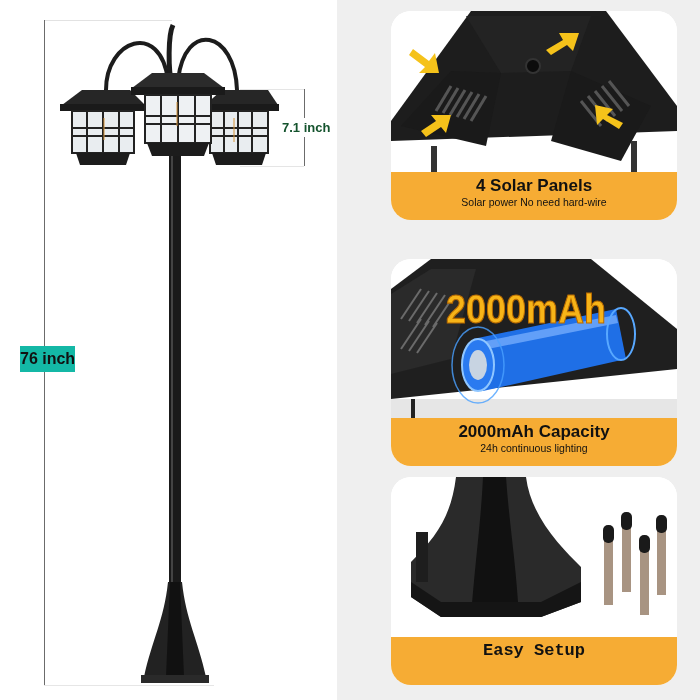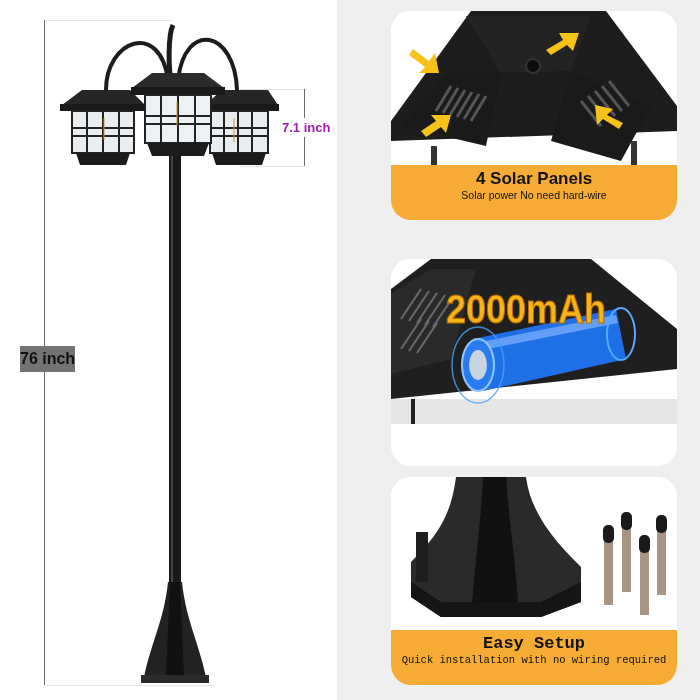--- a/index.html
+++ b/index.html
@@ -5,31 +5,31 @@
   * { box-sizing: border-box; margin: 0; padding: 0; }
   html, body { width: 700px; height: 700px; overflow: hidden; background: #ffffff; }
   body { position: relative; font-family: "Liberation Sans", sans-serif; }
 
   .left { position: absolute; left: 0; top: 0; width: 337px; height: 700px; background: #ffffff; }
   .right { position: absolute; left: 337px; top: 0; width: 363px; height: 700px; background: #efefef; }
 
   .dim-v { position: absolute; left: 44px; top: 20px; width: 1px; height: 665px; background: #6b6b6b; }
   .dim-top { position: absolute; left: 44px; top: 20px; width: 128px; height: 1px; background: #e2e2e2; }
   .dim-bottom { position: absolute; left: 44px; top: 685px; width: 170px; height: 1px; background: #e6e6e6; }
-  .dim-label-76 { position: absolute; left: 20px; top: 346px; background: #737373; padding: 4px 0; font-size: 16px; font-weight: bold; color: #111; }
+  .dim-label-76 { position: absolute; left: 20px; top: 346px; background: #14b8a6; padding: 4px 0; font-size: 16px; font-weight: bold; color: #111; }
   .dim-v2 { position: absolute; left: 304px; top: 89px; width: 1px; height: 77px; background: #6b6b6b; }
   .dim-v2-top { position: absolute; left: 240px; top: 89px; width: 64px; height: 1px; background: #e5e5e5; }
   .dim-v2-bot { position: absolute; left: 240px; top: 166px; width: 64px; height: 1px; background: #e5e5e5; }
-  .dim-label-71 { position: absolute; left: 282px; top: 118px; background: #fff; padding: 2px 0; font-size: 13px; font-weight: bold; color: #a21caf; }
+  .dim-label-71 { position: absolute; left: 282px; top: 118px; background: #fff; padding: 2px 0; font-size: 13px; font-weight: bold; color: #14532d; }
 
   .lamp-svg { position: absolute; left: 0; top: 0; }
 
   .panel { position: absolute; left: 391px; width: 286px; border-radius: 20px; overflow: hidden; background: #ffffff; }
   .panel .photo { position: absolute; left: 0; top: 0; width: 100%; }
-  .panel .banner { position: absolute; left: 0; bottom: 0; width: 100%; height: 55px; background: #f6ac34; text-align: center; color: #111; }
+  .panel .banner { position: absolute; left: 0; bottom: 0; width: 100%; height: 48px; background: #f6ac34; text-align: center; color: #111; }
   .banner .title { display: block; font-size: 17px; font-weight: bold; line-height: 20px; padding-top: 4px; }
   .banner .sub { display: block; font-size: 10.5px; line-height: 13px; text-align: center; }
 
   .p1 { top: 11px; height: 209px; }
   .p2 { top: 259px; height: 207px; }
   .p3 { top: 477px; height: 208px; font-family: Liberation Mono, monospace; }
 </style>
 </head>
 <body>
 
@@ -156,20 +156,24 @@
     <g>
       <path d="M82 80 L225 50 L235 100 L92 132 Z" fill="#1f6fe6"></path>
       <path d="M85 84 L225 56 L227 64 L87 92 Z" fill="#7fb4ff" opacity="0.7"></path>
       <ellipse cx="87" cy="106" rx="16" ry="26" fill="#2a7af0" stroke="#8fc6ff" stroke-width="2"></ellipse>
       <ellipse cx="87" cy="106" rx="9" ry="15" fill="#c8d4e2"></ellipse>
       <ellipse cx="230" cy="75" rx="14" ry="26" fill="none" stroke="#58a8ff" stroke-width="2"></ellipse>
       <ellipse cx="87" cy="106" rx="26" ry="38" fill="none" stroke="#4aa0ff" stroke-width="1.5" opacity="0.8"></ellipse>
     </g>
     <text x="55" y="56" font-family="Liberation Sans, sans-serif" font-weight="bold" font-size="36" fill="#f7b418" stroke="#b86b00" stroke-width="1" transform="scale(1,1.15)">2000mAh</text>
   </svg>
+  <div class="banner">
+    <span class="title">2000mAh Capacity</span>
+    <span class="sub">24h continuous lighting</span>
+  </div>
 </div>
 
 <div class="panel p3">
   <svg class="photo" width="286" height="165" viewBox="0 0 286 165">
     <rect width="286" height="165" fill="#ffffff"></rect>
     <path d="M65 0 L135 0 C140 40, 170 70, 190 90 L190 125 L150 140 L50 140 L20 120 L20 85 C45 60, 60 40, 65 0 Z" fill="#2a2a2a"></path>
     <path d="M92 0 L115 0 C118 45, 125 85, 128 140 L80 140 C84 85, 90 45, 92 0 Z" fill="#111"></path>
     <polygon points="20,105 50,125 150,125 190,105 190,125 150,140 50,140 20,120" fill="#151515"></polygon>
     <rect x="25" y="55" width="12" height="50" fill="#1e1e1e"></rect>
     <g>
@@ -186,15 +190,14 @@
           <rect x="-1" y="0" width="11" height="18" rx="5" fill="#1a1a1a"></rect>
         </g>
       <g transform="translate(266,38)">
           <rect x="0" y="10" width="9" height="70" fill="#a89482"></rect>
           <rect x="-1" y="0" width="11" height="18" rx="5" fill="#1a1a1a"></rect>
         </g>
     </g>
   </svg>
   <div class="banner">
     <span class="title">Easy Setup</span>
-    <span class="sub">Quick installation with no wiring required</span>
   </div>
 </div>
 
 </body></html>

